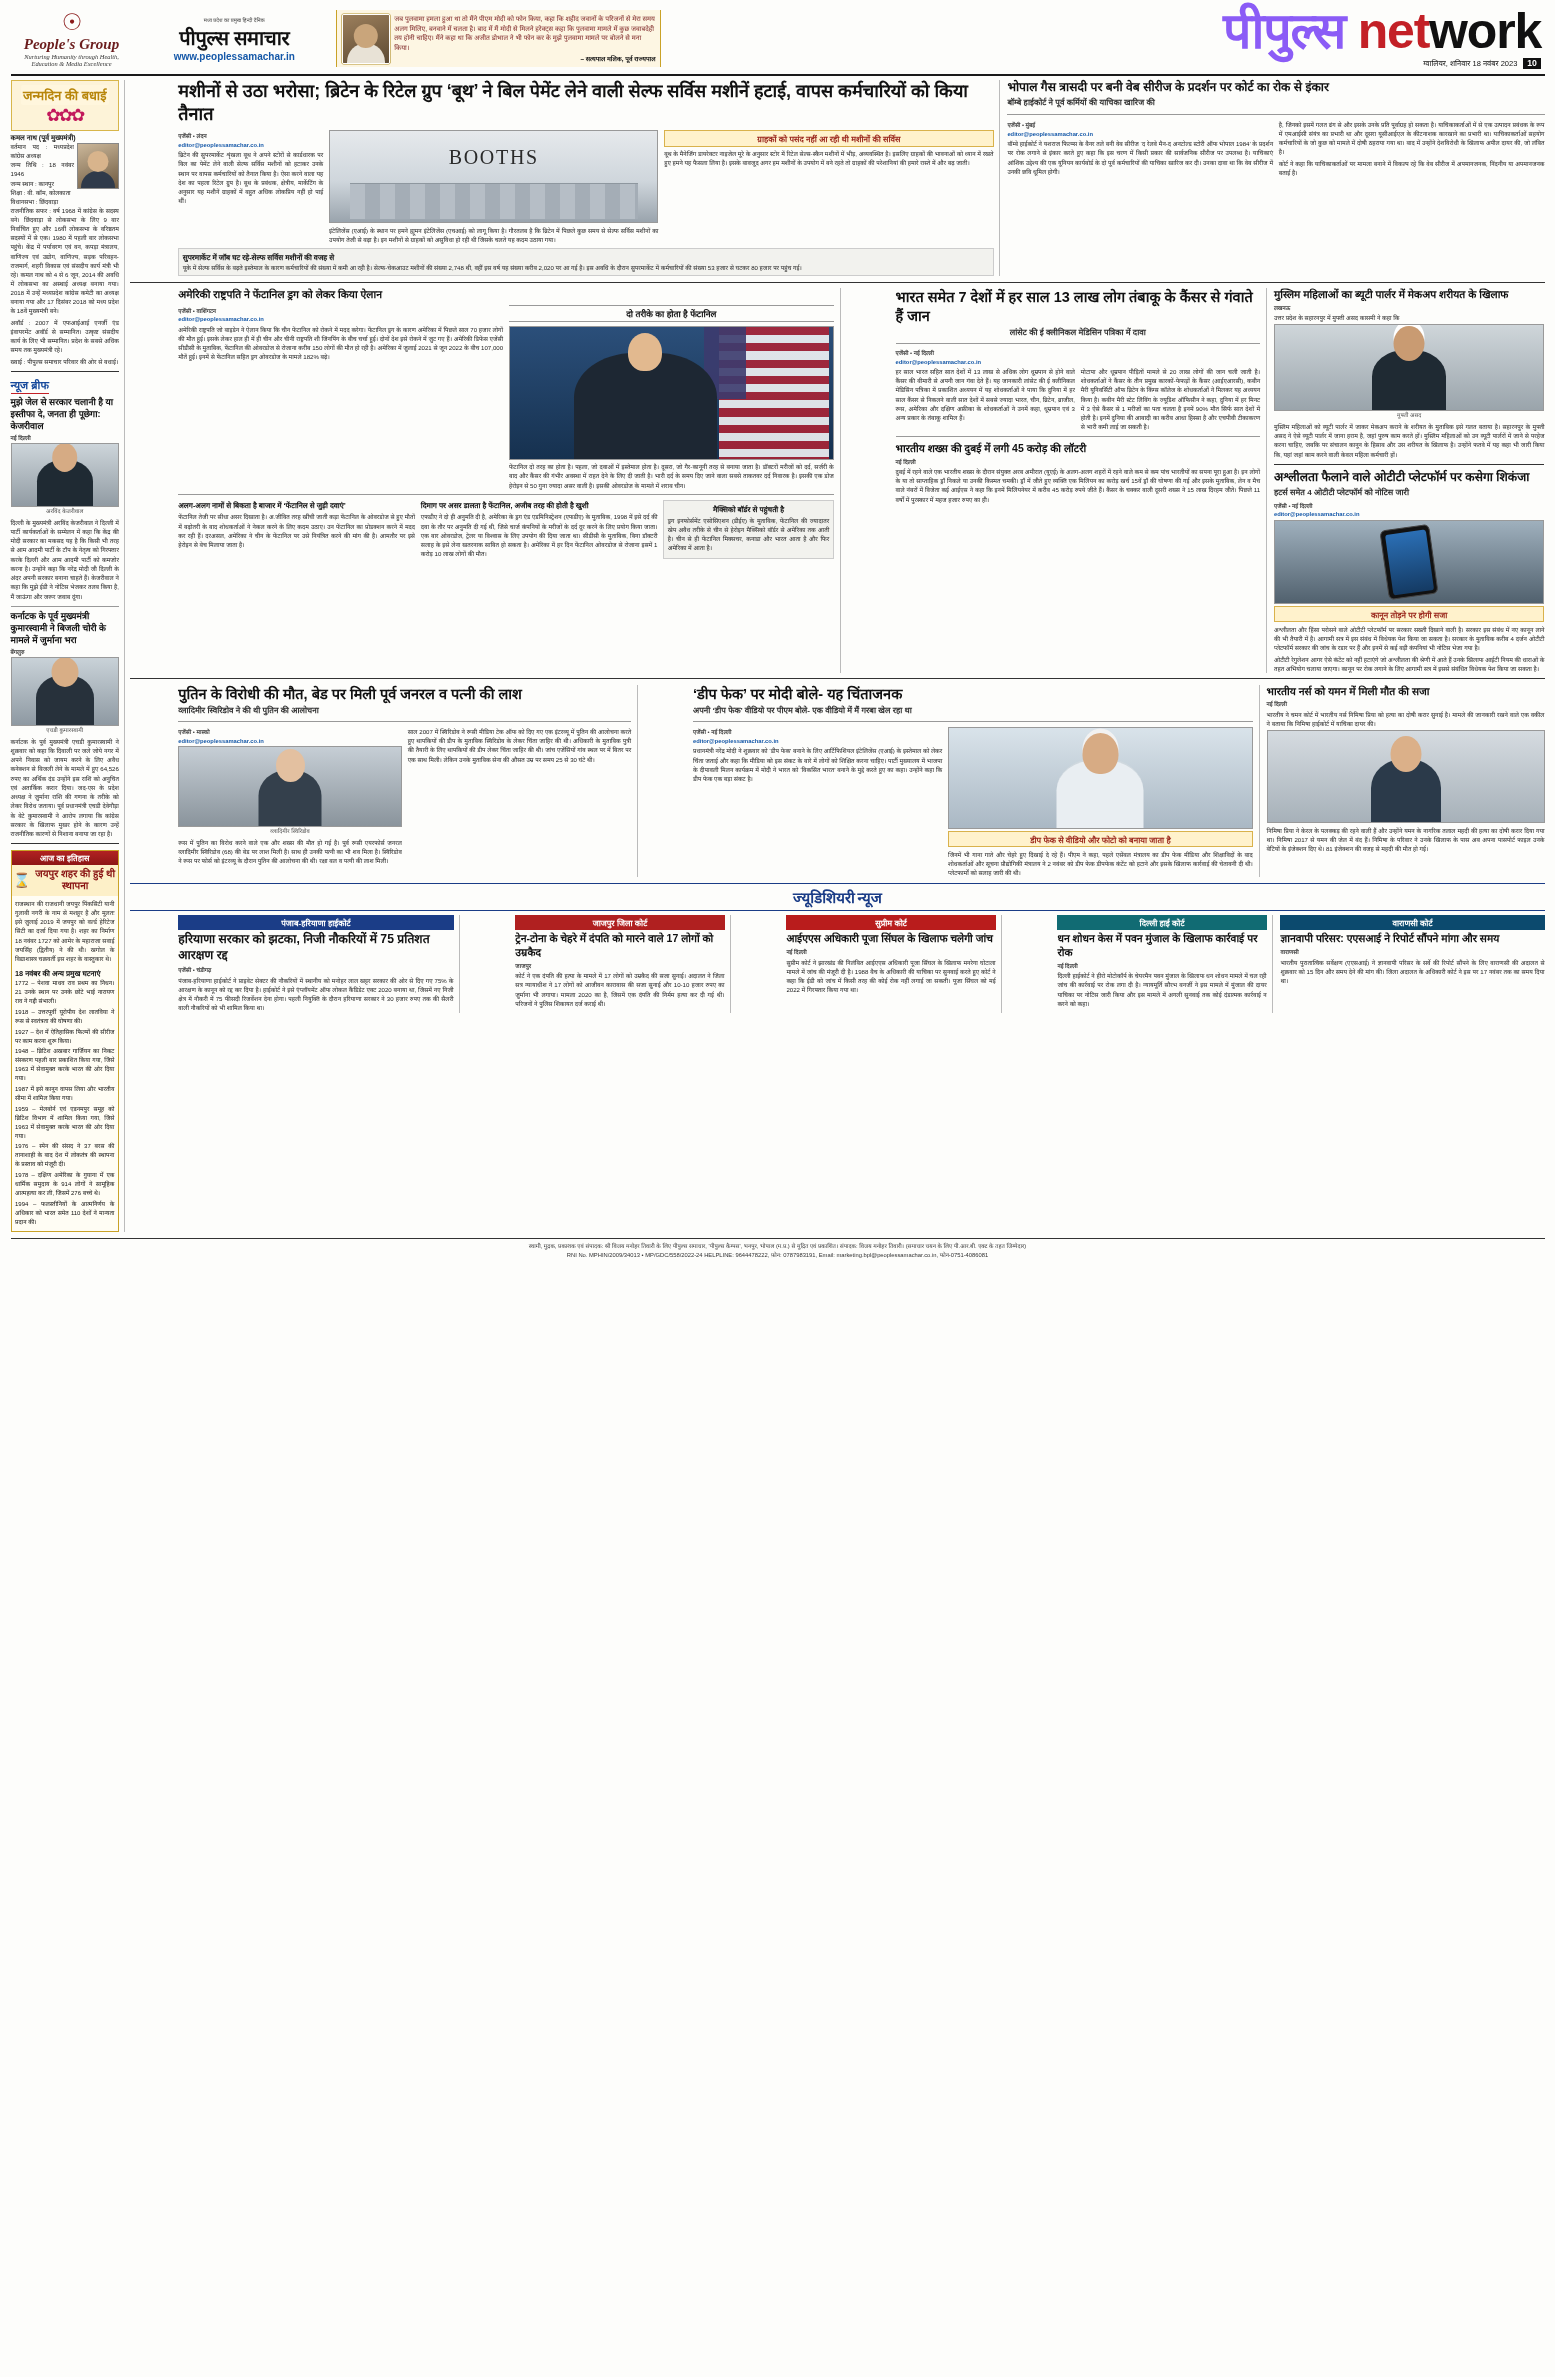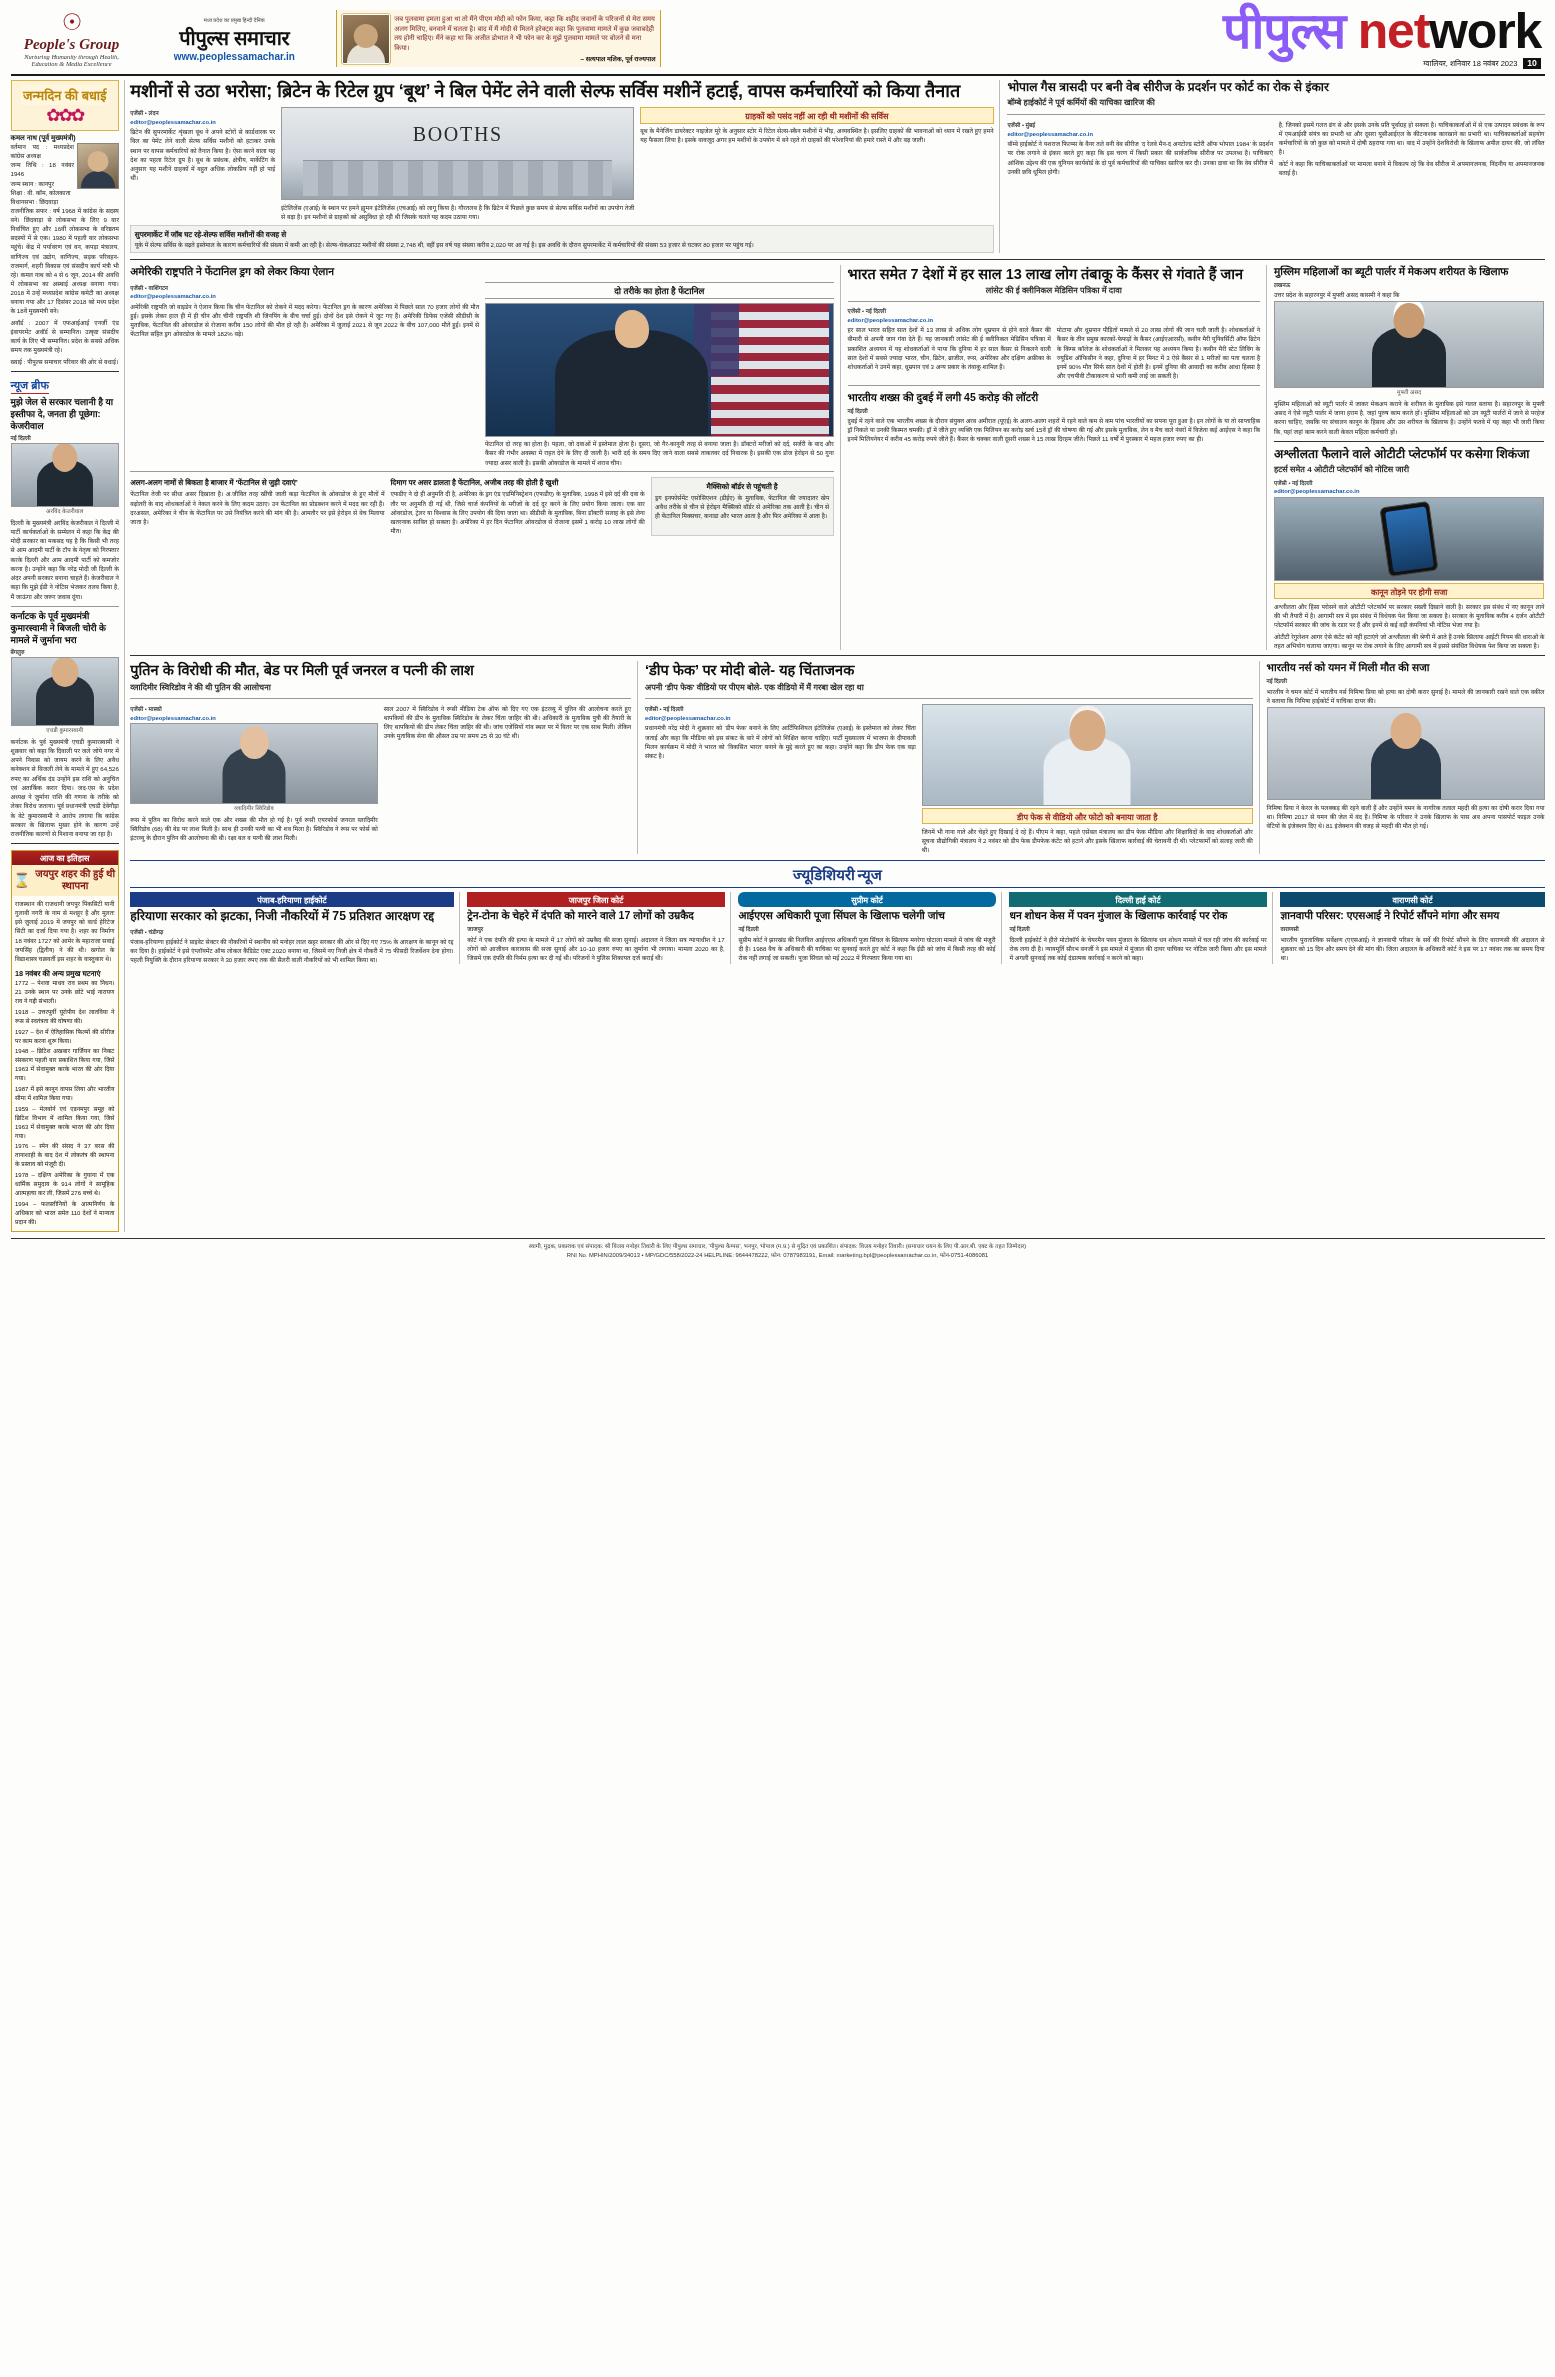--- a/index.html
+++ b/index.html
@@ -319,32 +319,32 @@
   }
   .judiciary-band .jb {
     font-size: 15px; font-weight:bold; color:#1b3d87;
   }
   .court-tag {
     display:block; text-align:center; color:#fff; font-size: 8.1px; font-weight:bold;
     padding: 1.7px 2.3px; margin-bottom: 2.9px;
   }
   .ct-blue { background:#1b3d87; }
   .ct-red { background:#b02020; }
-  .ct-green { background:#0369a1;border-radius:6px; }
+  .ct-green { background:#b91c1c; }
   .ct-teal { background:#116b73; }
   .ct-purple { background:#0c4a6e; }
 
   .footer {
     margin-top: 5.8px; border-top: 1.7px double #333; padding-top: 2.9px;
     font-size: 5.8px; text-align:center; color:#333; line-height:1.5;
   }
   .mt4 { margin-top:2.3px; } .mt6{margin-top:3.5px;}
   .mb4 { margin-bottom:2.3px; }
   .center { text-align:center; }
-  .rt { border-right:0.6px solid #bbb; padding-right:5.8px; }
+  .rt { border-right:0.6px solid #bbb; padding-right:5.8px;margin-left:48px; }
 </style>
 </head>
 <body>
 
 <div class="page">
 
   <div class="masthead">
     <div class="mh-logo">
       <div class="horseshoe">☉</div>
       <div class="lg1">People's Group</div>

